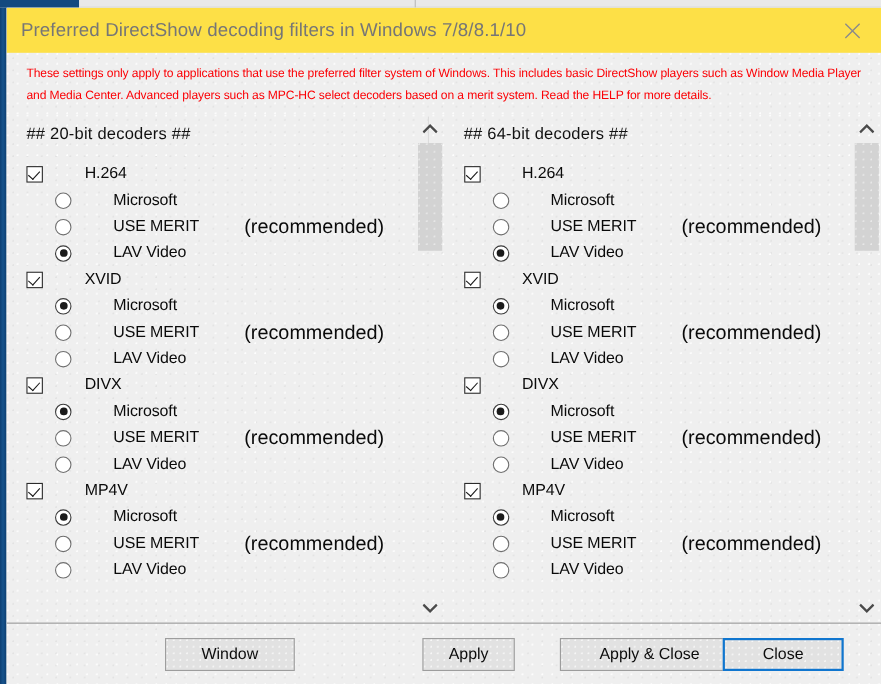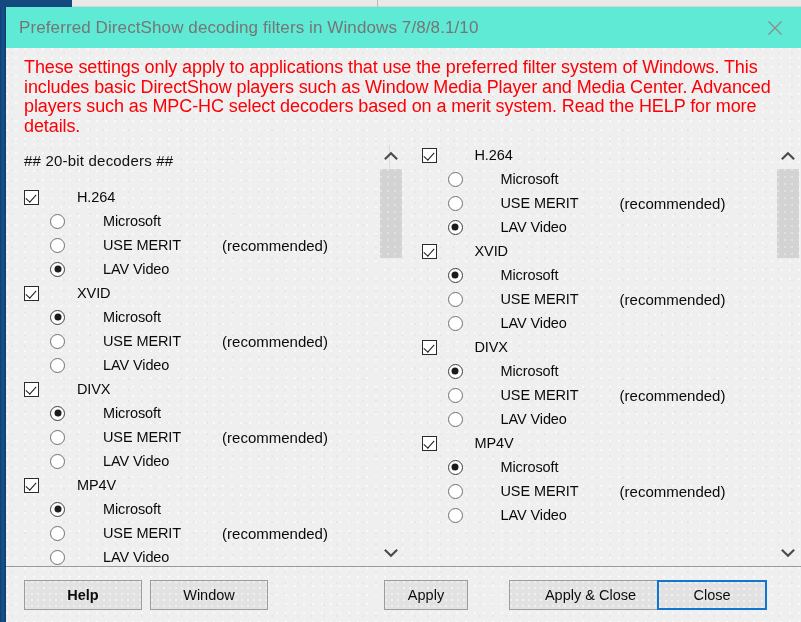--- a/index.html
+++ b/index.html
@@ -56,21 +56,21 @@
     background: #efefef;
     display: flex;
     flex-direction: column;
     overflow: hidden;
   }
 
   
   #titlebar {
     height: 41px;
     min-height: 41px;
-    background: #5eead4;
+    background: #fde047;
     display: flex;
     align-items: center;
     position: relative;
   }
   #title-text {
     font-size: 17px;
     color: #767676;
     padding-left: 13px;
     letter-spacing: 0.1px;
     white-space: nowrap;
@@ -100,21 +100,21 @@
 
   
   #banner {
     padding: 10px 18px 7px 18px;
     min-height: 56px;
     box-sizing: border-box;
   }
   #banner p {
     margin: 0;
     color: #fb0005;
-    font-size: 18px;
+    font-size: 11px;
     line-height: 19.5px;
     letter-spacing: -0.1px;
   }
 
   
   #panes {
     flex: 1;
     display: flex;
     min-height: 0;
     padding: 0 0 0 0;
@@ -154,21 +154,21 @@
   }
   .row.option { padding-left: 26px; }
 
   .label {
     font-size: 14.5px;
     color: #0a0a0a;
     margin-left: 6px;
     letter-spacing: -0.1px;
   }
   .hint {
-    font-size: 15px;
+    font-size: 18px;
     color: #0a0a0a;
     margin-left: 9px;
   }
 
   
   .cb {
     width: 15px;
     height: 15px;
     min-width: 15px;
     border: 1px solid #2b2b2b;
@@ -404,20 +404,21 @@
           </div>
           <div class="sb-arrow">
             <svg width="14" height="10" viewBox="0 0 14 10">
               <path d="M1.6 2.4 L7 7.8 L12.4 2.4" stroke="#4a4a4a" stroke-width="2.1" fill="none" stroke-linecap="square"></path>
             </svg>
           </div>
         </div>
       </div>
       <div class="pane">
         <div class="pane-inner">
+          <div class="pane-head">##  64-bit decoders  ##</div>
           <div class="codec-group">
             <div class="row">
               <span class="cb checked"></span>
               <span class="label">H.264</span>
             </div>
             <div class="row option">
               <span class="rb"></span>
               <span class="label">Microsoft</span>
             </div>
             <div class="row option">
@@ -500,20 +501,19 @@
           <div class="sb-arrow">
             <svg width="14" height="10" viewBox="0 0 14 10">
               <path d="M1.6 2.4 L7 7.8 L12.4 2.4" stroke="#4a4a4a" stroke-width="2.1" fill="none" stroke-linecap="square"></path>
             </svg>
           </div>
         </div>
       </div>
     </div>
 
   <div id="footer" class="textured">
-      <div class="btn bold" style="left: 18px; width: 118px;">Help</div>
       <div class="btn" style="left: 144px; width: 118px;">Window</div>
       <div class="btn" style="left: 378px; width: 84px;">Apply</div>
       <div class="btn" style="left: 503px; width: 163px;">Apply &amp; Close</div>
       <div class="btn focused" style="left: 651px; width: 110px;">Close</div>
     </div>
 
 </div>
 
 </body></html>

